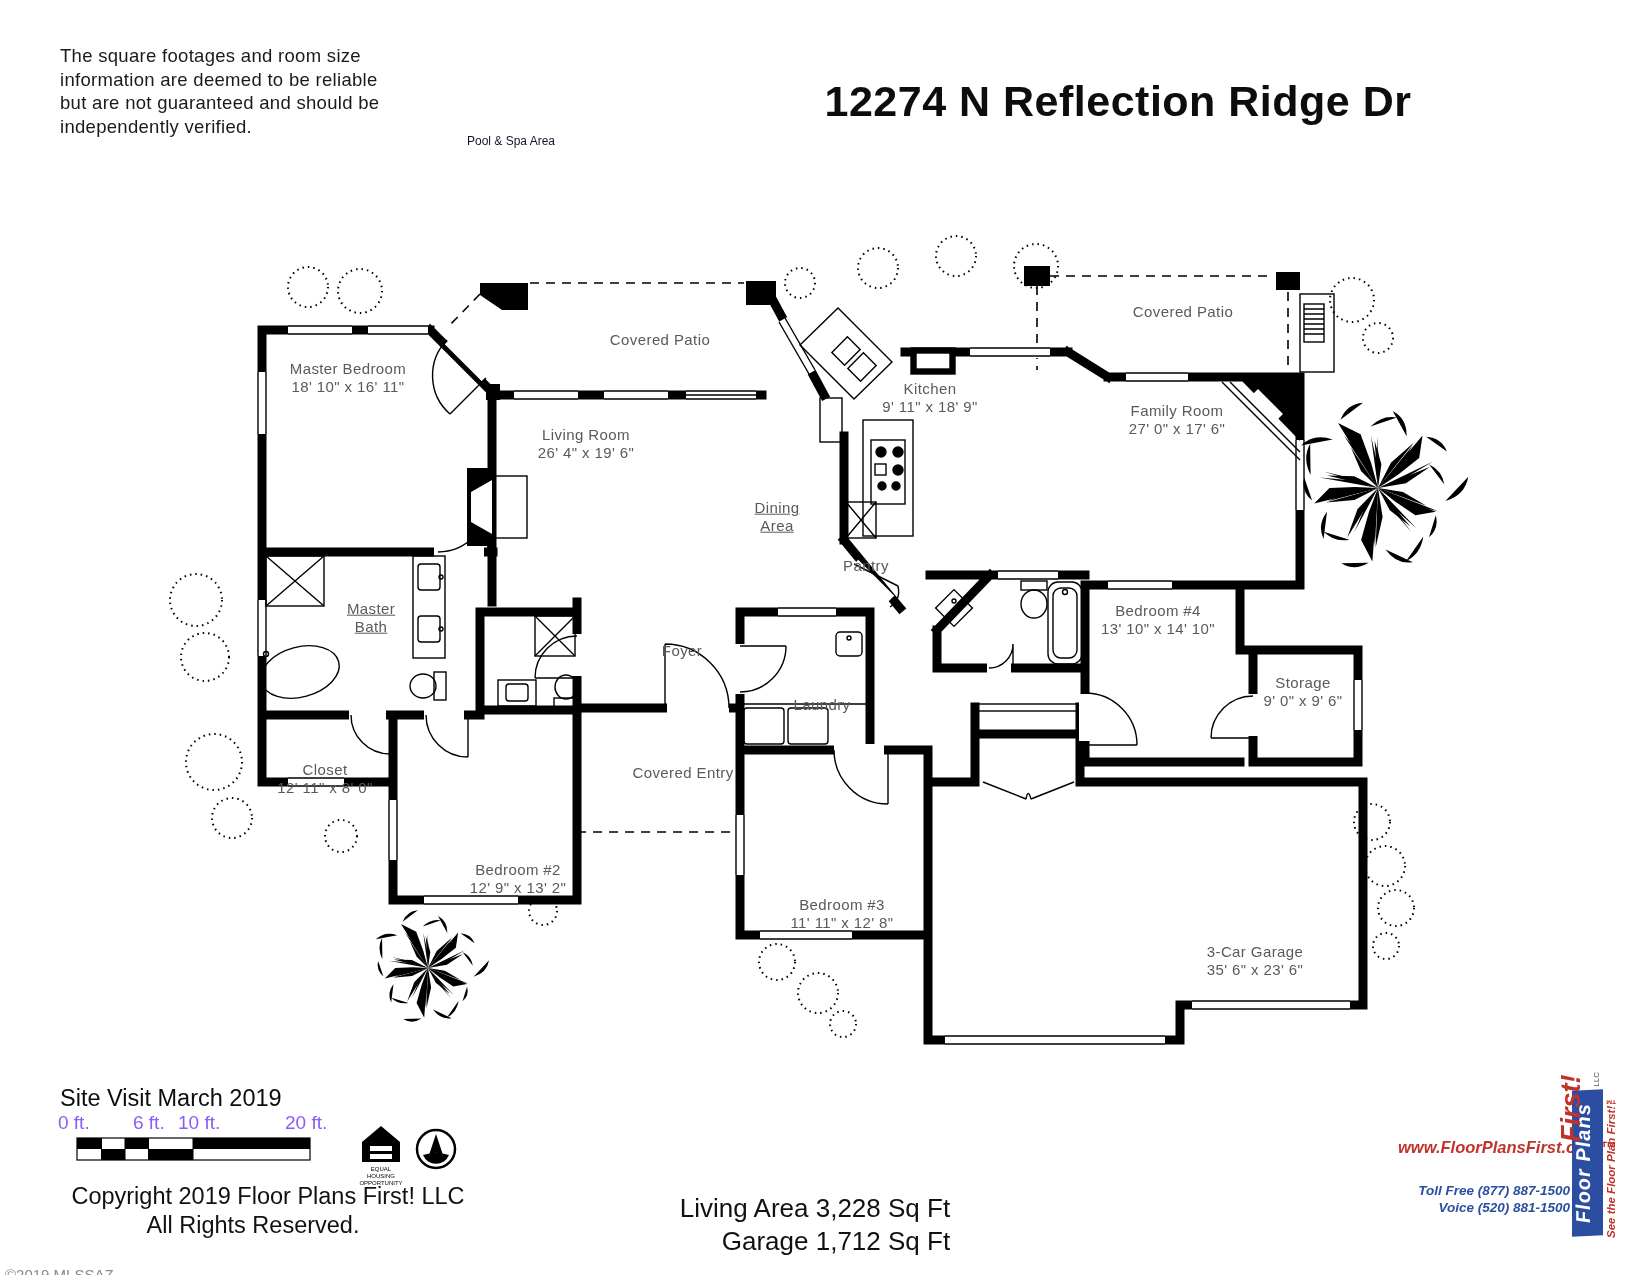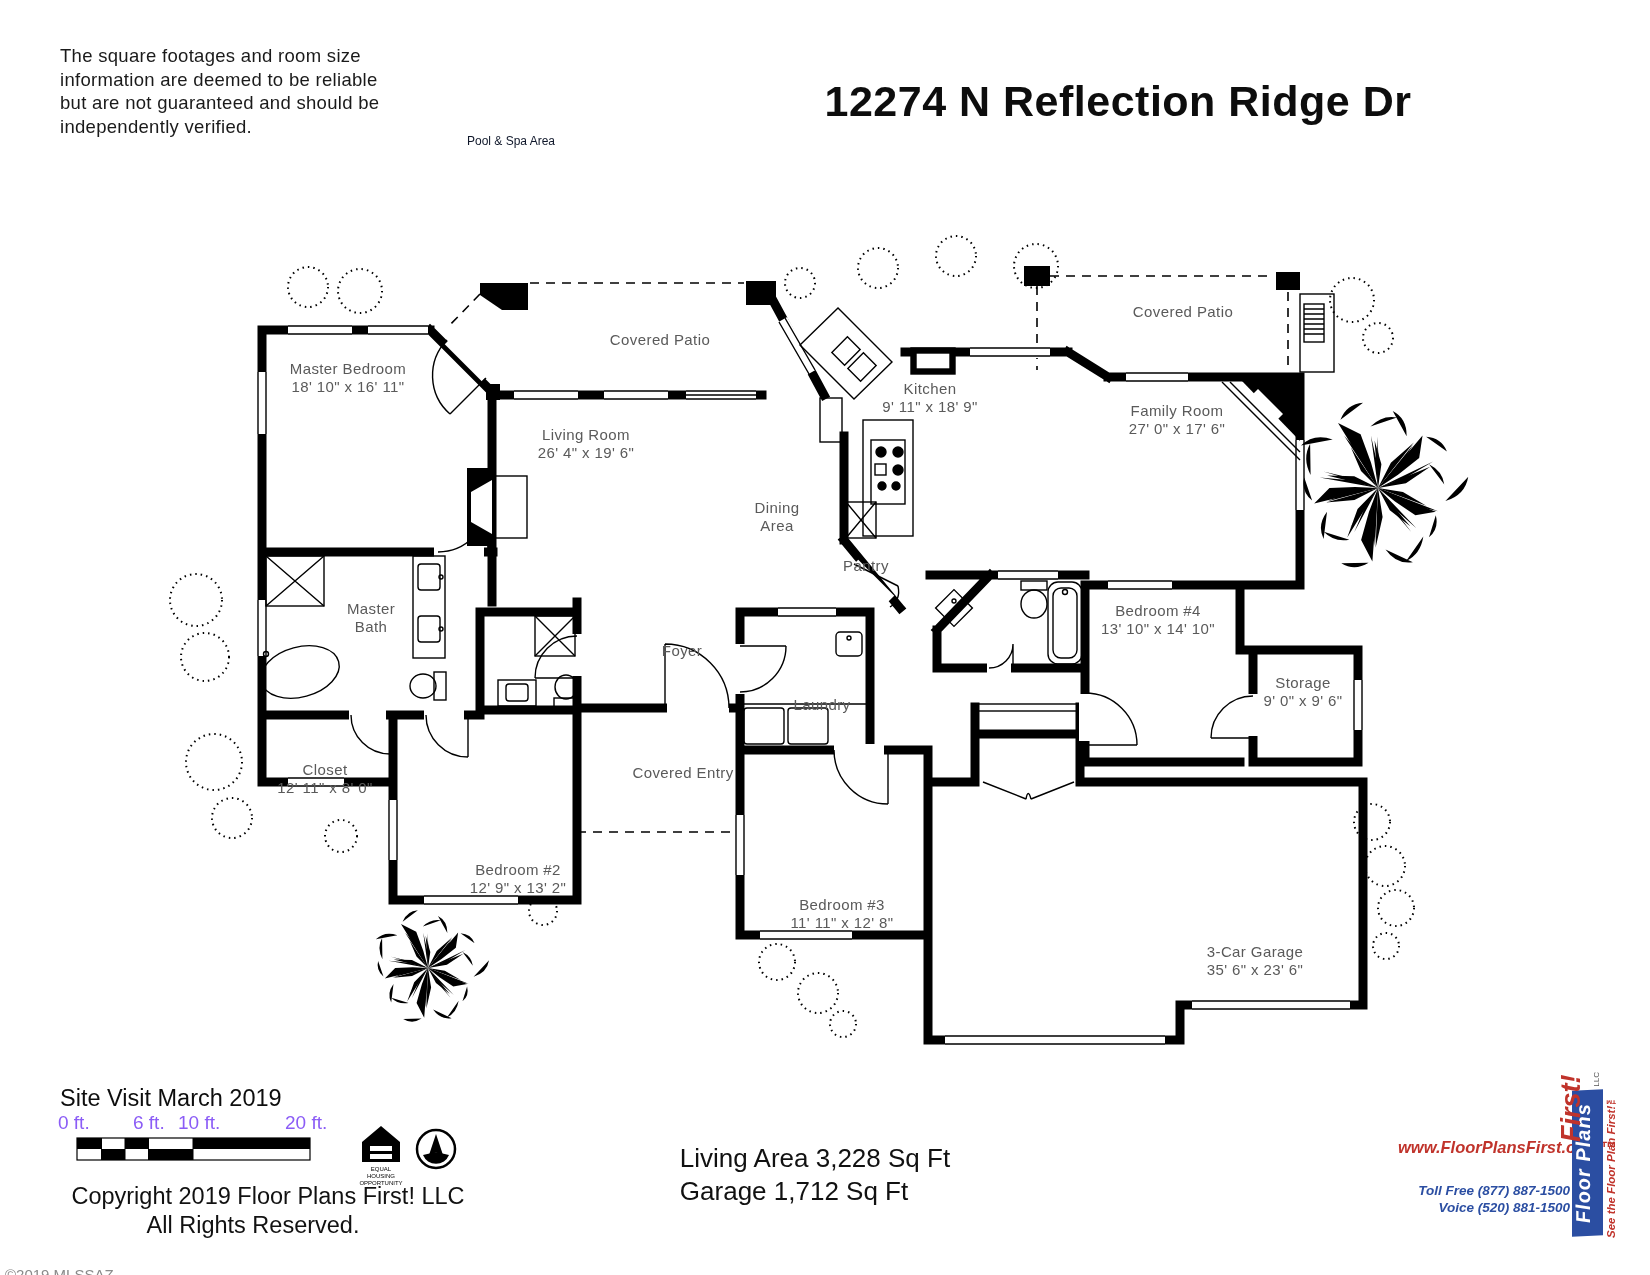--- a/index.html
+++ b/index.html
@@ -2,34 +2,34 @@
 <html><head>
 <meta charset="utf-8">
 <style>
   html,body{margin:0;padding:0;background:#fff;}
   .page{position:relative;width:1650px;height:1275px;background:#fff;overflow:hidden;
         font-family:"Liberation Sans", sans-serif;color:#111;}
   svg.plan{position:absolute;left:0;top:0;z-index:1;}
   .lbl{position:absolute;z-index:3;transform:translate(-50%,-50%);text-align:center;
        color:#5a5a5a;font-size:15px;letter-spacing:.4px;line-height:1.22;}
   .lbl .nm,.lbl .dm{display:block;white-space:nowrap;}
-  .lbl.wrap .nm{white-space:normal;}
+  .lbl.wrap .nm{white-space:normal;text-decoration:underline;}
   .lbl span:empty{display:none;}
   .title{position:absolute;left:1118px;top:48px;transform:translateX(-50%);
          font-size:43px;letter-spacing:.5px;white-space:nowrap;z-index:3;color:#0d0d0d;text-align:right;}
   .disclaimer{position:absolute;left:60px;top:44px;width:322px;font-size:18.5px;
               line-height:1.28;letter-spacing:.3px;color:#1a1a1a;z-index:3;}
   .poolspa{position:absolute;left:511px;top:141px;transform:translate(-50%,-50%);
            width:110px;text-align:center;font-size:12px;color:#0f172a;line-height:1.35;z-index:3;}
   .sitevisit{position:absolute;left:60px;top:1085px;font-size:23.5px;color:#0d0d0d;z-index:3;}
   .tick{position:absolute;font-size:19px;color:#8b5cf6;z-index:3;top:1112px;}
   .copy1{position:absolute;left:268px;top:1183px;transform:translateX(-50%);font-size:23.5px;white-space:nowrap;z-index:3;}
   .copy2{position:absolute;left:253px;top:1212px;transform:translateX(-50%);font-size:23.5px;white-space:nowrap;z-index:3;}
   .mls{position:absolute;left:5px;top:1222px;font-size:15px;color:#8a8a8a;z-index:3;margin-top:44px;}
-  .areas{position:absolute;left:815px;top:1142px;transform:translateX(-50%);text-align:left;
+  .areas{position:absolute;left:815px;top:1192px;transform:translateX(-50%);text-align:right;
          font-size:26px;line-height:1.25;z-index:3;white-space:nowrap;}
   .web{position:absolute;left:1398px;top:1138px;width:172px;text-align:right;font-size:16.5px;
        font-weight:bold;font-style:italic;color:#c0332b;z-index:3;}
   .phone1{position:absolute;left:1398px;top:1183px;width:172px;text-align:right;font-size:13.5px;
           font-weight:bold;font-style:italic;color:#2b4ea2;z-index:3;}
   .phone2{position:absolute;left:1398px;top:1200px;width:172px;text-align:right;font-size:13.5px;
           font-weight:bold;font-style:italic;color:#2b4ea2;z-index:3;}
   .fpfbar{position:absolute;left:1572px;top:1090px;width:31px;height:146px;background:#2b4ea2;
           transform:skewY(-3deg);z-index:3;}
   .fpfbar span{display:block;height:100%;writing-mode:vertical-rl;transform:rotate(180deg);

